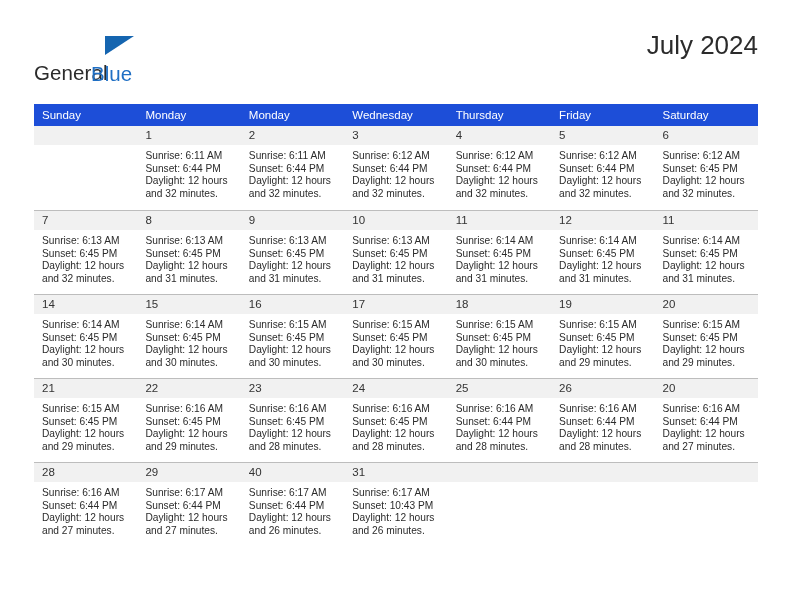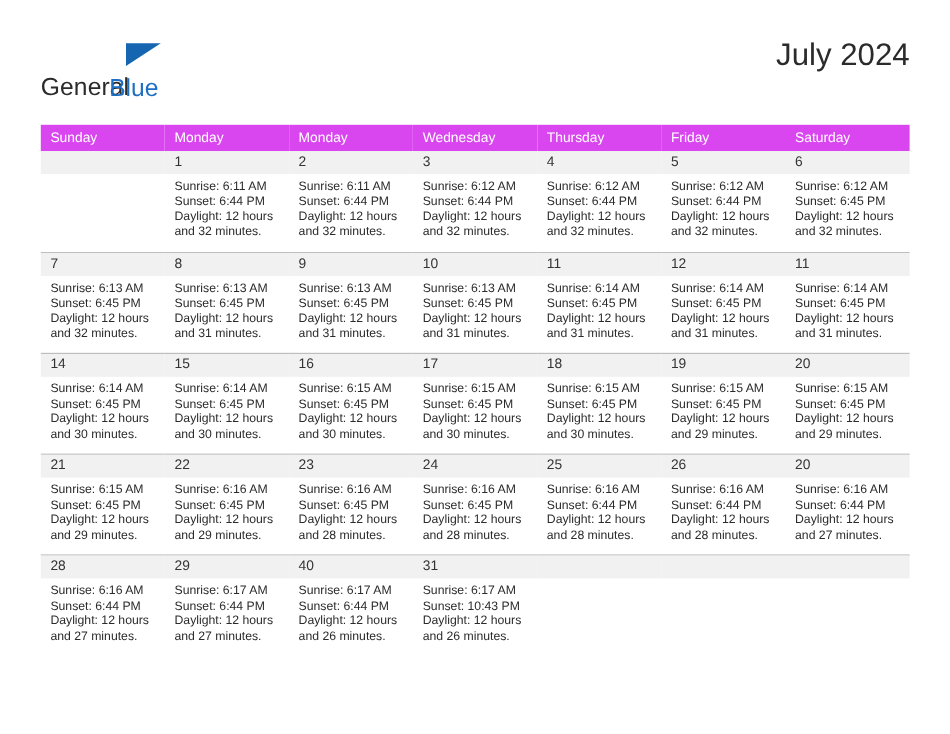--- a/index.html
+++ b/index.html
@@ -90,21 +90,21 @@
   
   .calendar {
     position: absolute;
     left: 34px;
     top: 104px;
     width: 724px;
     border-collapse: collapse;
     table-layout: fixed;
   }
   .calendar th {
-    background: #d946ef;
+    background: #1d4ed8;
     color: #ffffff;
     font-weight: normal;
     font-size: 11.5px;
     text-align: left;
     padding: 5px 0 5px 8px;
     height: 11px;
     border: none;
   }
   .calendar td {
     vertical-align: top;

